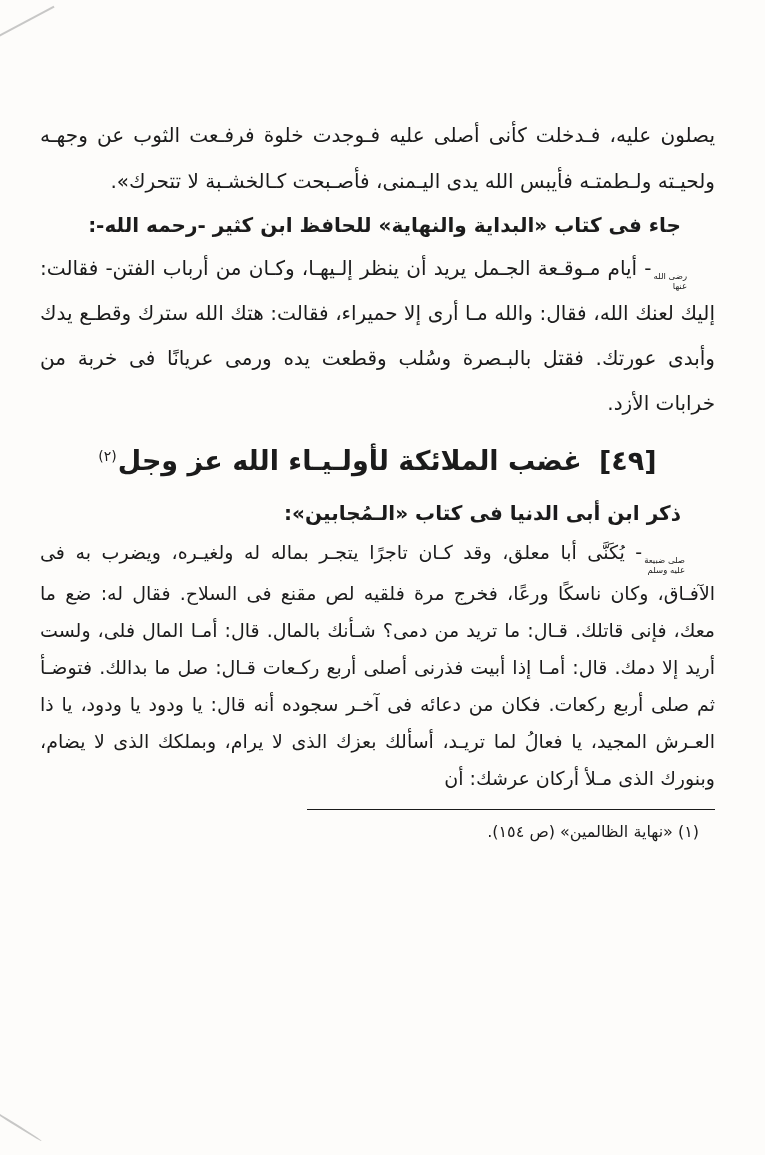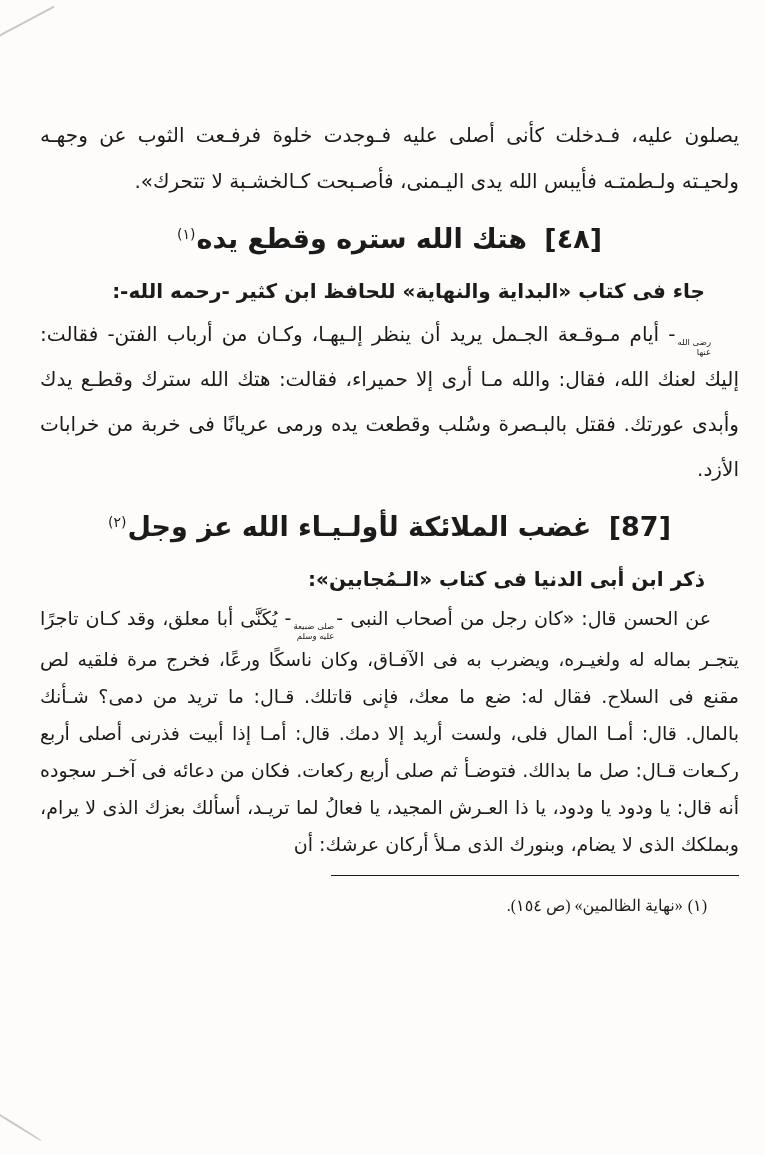--- a/index.html
+++ b/index.html
@@ -12,21 +12,21 @@
     width: 765px;
     height: 1155px;
     margin: 0 auto;
     background: #fdfcfa;
     direction: rtl;
     color: #1b1b1b;
     font-family: "DejaVu Sans", sans-serif;
     overflow: hidden;
   }
   .content {
-    padding: 112px 26px 0 40px;
+    padding: 112px 50px 0 40px;
   }
   .para {
     margin: 0;
     text-align: justify;
   }
   .cont-para {
     font-size: 20px;
     line-height: 46px;
   }
   .section-heading {
@@ -79,25 +79,24 @@
   }
   .footnotes {
     margin-top: 12px;
   }
   .fn-rule {
     width: 408px;
     border-top: 1.6px solid #1b1b1b;
     margin-bottom: 8px;
   }
   .fn {
-    margin: 16px;
+    margin: 0;
     font-size: 16px;
     line-height: 27px;
     padding-right: 16px;
-    font-family: Liberation Serif, serif;
   }
   .fn .fn-marker { margin-left: 5px; }
   .page-number {
     text-align: center;
     font-size: 19px;
     margin-top: 14px;
     letter-spacing: 4px;
   }
   
   .artifact {
@@ -121,40 +120,36 @@
 <body>
 
 <div class="page">
   <div class="artifact artifact-tl"></div>
   <div class="artifact artifact-bl"></div>
 
   <div class="content">
 
     <p class="para cont-para">يصلون عليه، فـدخلت كأنى أصلى عليه فـوجدت خلوة فرفـعت الثوب عن وجهـه ولحيـته ولـطمتـه فأيبس الله يدى اليـمنى، فأصـبحت كـالخشـبة لا تتحرك».</p>
 
-    <h2 class="section-heading">
-      <span class="h-num">[٤٨]</span>
-      <span>هتك الله ستره وقطع يده</span><span class="h-fn">(١)</span>
-    </h2>
 
     <p class="para intro">جاء فى كتاب «البداية والنهاية» للحافظ ابن كثير -رحمه الله-:</p>
 
     <p class="para body1"><span class="honorific">
           <span>رضى الله</span>
           <span>عنها</span>
         </span><span>- أيام مـوقـعة الجـمل يريد أن ينظر إلـيهـا، وكـان من أرباب الفتن- فقالت: إليك لعنك الله، فقال: والله مـا أرى إلا حميراء، فقالت: هتك الله سترك وقطـع يدك وأبدى عورتك. فقتل بالبـصرة وسُلب وقطعت يده ورمى عريانًا فى خربة من خرابات الأزد.</span></p>
 
     <h2 class="section-heading">
-      <span class="h-num">[87]</span>
+      <span class="h-num">[٤٩]</span>
       <span>غضب الملائكة لأولـيـاء الله عز وجل</span><span class="h-fn">(٢)</span>
     </h2>
 
     <p class="para intro">ذكر ابن أبى الدنيا فى كتاب «الـمُجابين»:</p>
 
-    <p class="para dense"><span>عن الحسن قال: «كان رجل من أصحاب النبى -</span><span class="honorific">
+    <p class="para dense"><span class="honorific">
           <span>صلى ضبيعة</span>
           <span>عليه وسلم</span>
         </span><span>- يُكَنَّى أبا معلق، وقد كـان تاجرًا يتجـر بماله له ولغيـره، ويضرب به فى الآفـاق، وكان ناسكًا ورعًا، فخرج مرة فلقيه لص مقنع فى السلاح. فقال له: ضع ما معك، فإنى قاتلك. قـال: ما تريد من دمى؟ شـأنك بالمال. قال: أمـا المال فلى، ولست أريد إلا دمك. قال: أمـا إذا أبيت فذرنى أصلى أربع ركـعات قـال: صل ما بدالك. فتوضـأ ثم صلى أربع ركعات. فكان من دعائه فى آخـر سجوده أنه قال: يا ودود يا ودود، يا ذا العـرش المجيد، يا فعالُ لما تريـد، أسألك بعزك الذى لا يرام، وبملكك الذى لا يضام، وبنورك الذى مـلأ أركان عرشك: أن</span></p>
 
     <div class="footnotes">
       <div class="fn-rule"></div>
       <p class="fn"><span class="fn-marker">(١)</span><span>«نهاية الظالمين» (ص ١٥٤).</span></p>
     </div>
 
 

